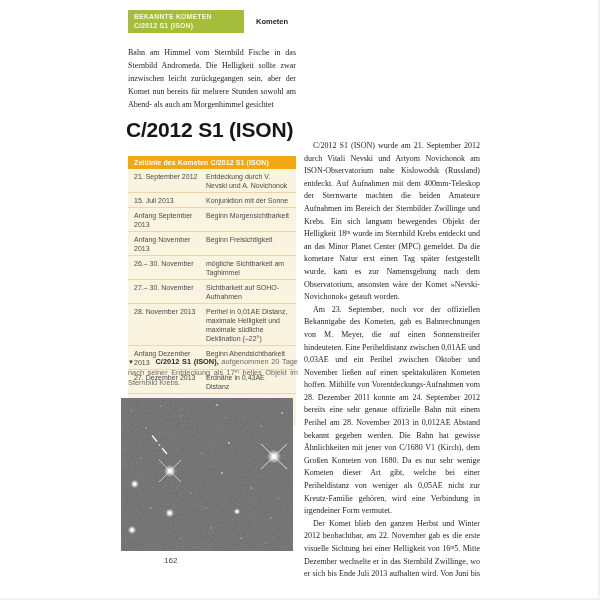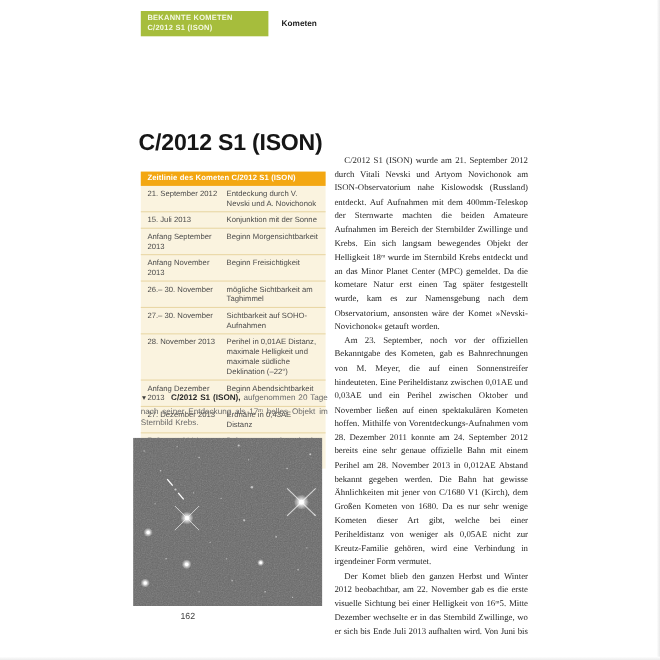--- a/index.html
+++ b/index.html
@@ -56,20 +56,21 @@
 <body>
 
 <div class="page">
 
   <div class="kicker">
     <div>BEKANNTE KOMETEN</div>
     <div>C/2012 S1 (ISON)</div>
   </div>
   <div class="tab">Kometen</div>
 
+  <p class="serif left-top">Bahn am Himmel vom Sternbild Fische in das Sternbild Andromeda. Die Helligkeit sollte zwar inzwischen leicht zurückgegangen sein, aber der Komet nun bereits für mehrere Stunden sowohl am Abend- als auch am Morgenhimmel gesichtet</p>
 
   <h1 class="title">C/2012 S1 (ISON)</h1>
 
   <div class="timeline">
     <div class="t-head">Zeitlinie des Kometen C/2012 S1 (ISON)</div>
     <div class="t-row">
       <div class="t-date">21. September 2012</div>
       <div class="t-event">Entdeckung durch V. Nevski und A. Novichonok</div>
     </div>
     <div class="t-row">

